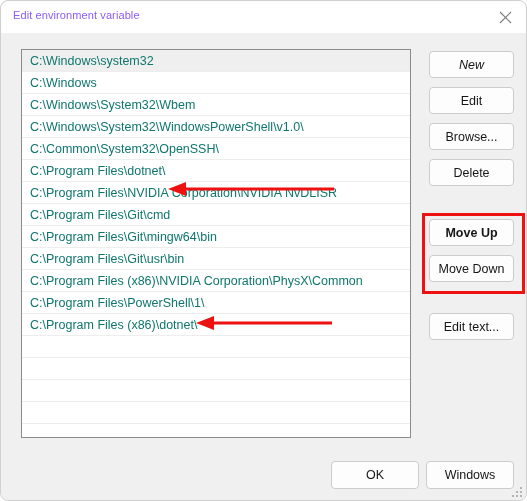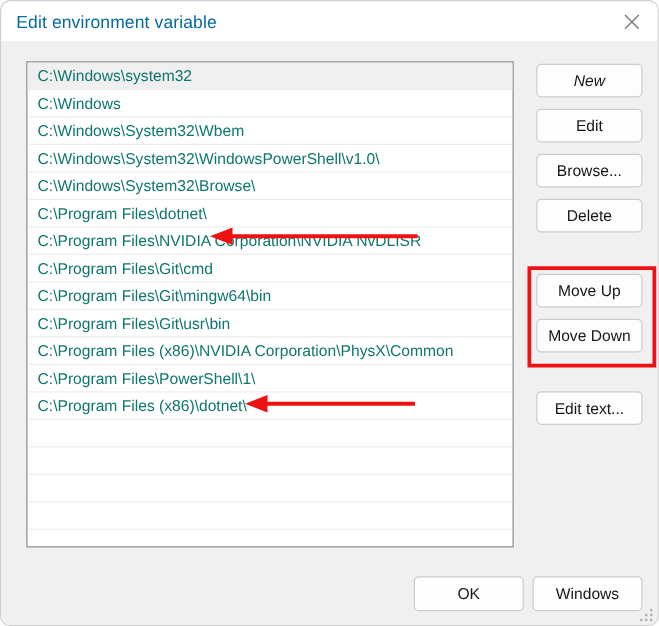--- a/index.html
+++ b/index.html
@@ -35,22 +35,22 @@
     width: 527px;
     height: 32px;
     background: #ffffff;
     border-top-left-radius: 8px;
     border-top-right-radius: 8px;
   }
   #title-text {
     position: absolute;
     left: 12px;
     top: 8px;
-    font-size: 14px;
-    color: #0369a1;
+    font-size: 11px;
+    color: #8b5cf6;
     white-space: nowrap;
     letter-spacing: 0.1px;
   }
   #close-button {
     position: absolute;
     right: 0;
     top: 0;
     width: 46px;
     height: 32px;
     display: flex;
@@ -120,21 +120,21 @@
   }
   .side-btn {
     left: 428px;
     width: 85px;
     height: 27px;
   }
   #btn-new        { top: 18px; font-style: italic; }
   #btn-edit       { top: 54px; }
   #btn-browse     { top: 90px; }
   #btn-delete     { top: 126px; }
-  #btn-moveup     { top: 186px; }
+  #btn-moveup     { top: 186px; font-weight: bold; }
   #btn-movedown   { top: 222px; }
   #btn-edittext   { top: 280px; }
 
   
   #move-highlight {
     position: absolute;
     left: 421px;
     top: 180px;
     width: 103px;
     height: 81px;
@@ -192,21 +192,21 @@
     </div>
   </div>
 
   <div id="body-area">
 
     <div id="listbox">
         <div class="list-row selected">C:\Windows\system32</div>
         <div class="list-row">C:\Windows</div>
         <div class="list-row">C:\Windows\System32\Wbem</div>
         <div class="list-row">C:\Windows\System32\WindowsPowerShell\v1.0\</div>
-        <div class="list-row">C:\Windows\System32\Browse\</div>
+        <div class="list-row">C:\Common\System32\OpenSSH\</div>
         <div class="list-row">C:\Program Files\dotnet\</div>
         <div class="list-row">C:\Program Files\NVIDIA Corporation\NVIDIA NvDLISR</div>
         <div class="list-row">C:\Program Files\Git\cmd</div>
         <div class="list-row">C:\Program Files\Git\mingw64\bin</div>
         <div class="list-row">C:\Program Files\Git\usr\bin</div>
         <div class="list-row">C:\Program Files (x86)\NVIDIA Corporation\PhysX\Common</div>
         <div class="list-row">C:\Program Files\PowerShell\1\</div>
         <div class="list-row">C:\Program Files (x86)\dotnet\</div>
         <div class="list-row empty"></div>
         <div class="list-row empty"></div>

